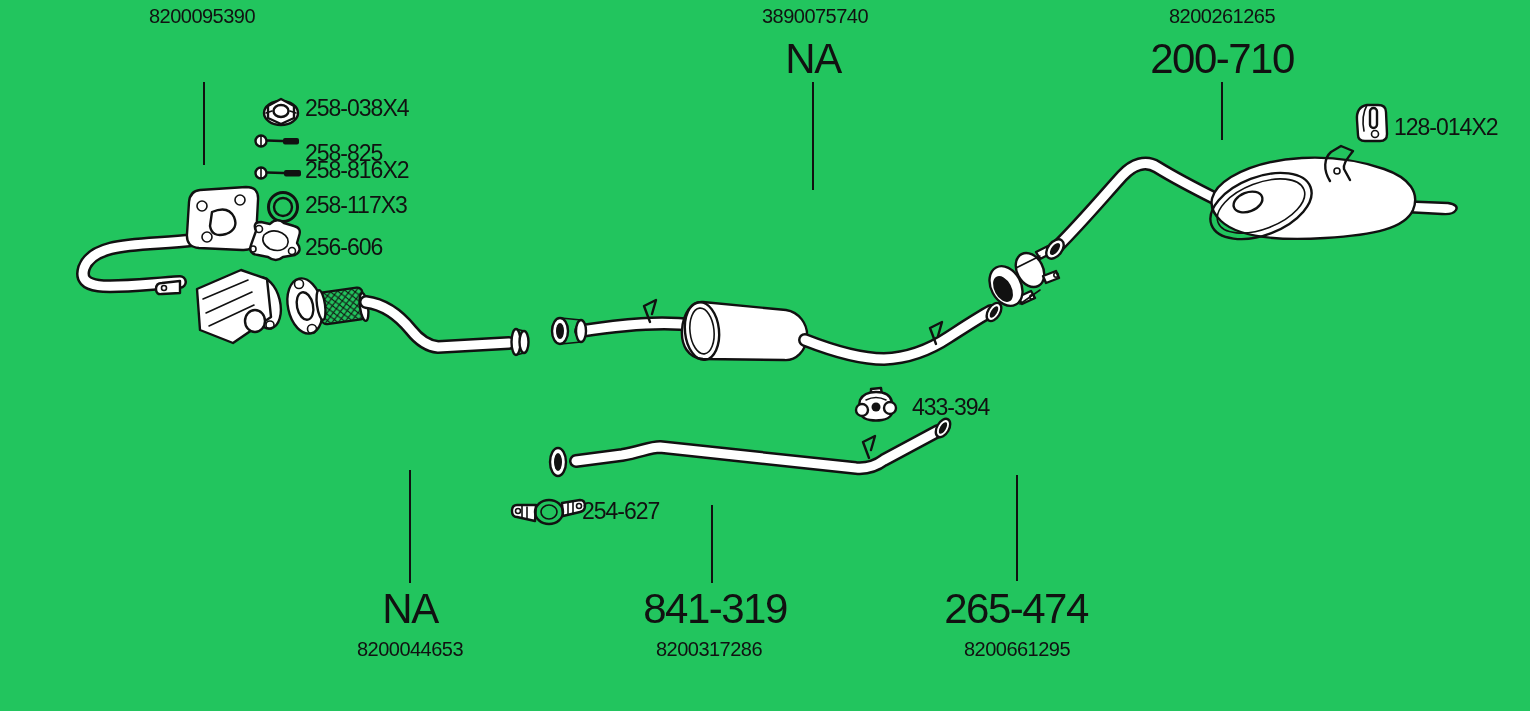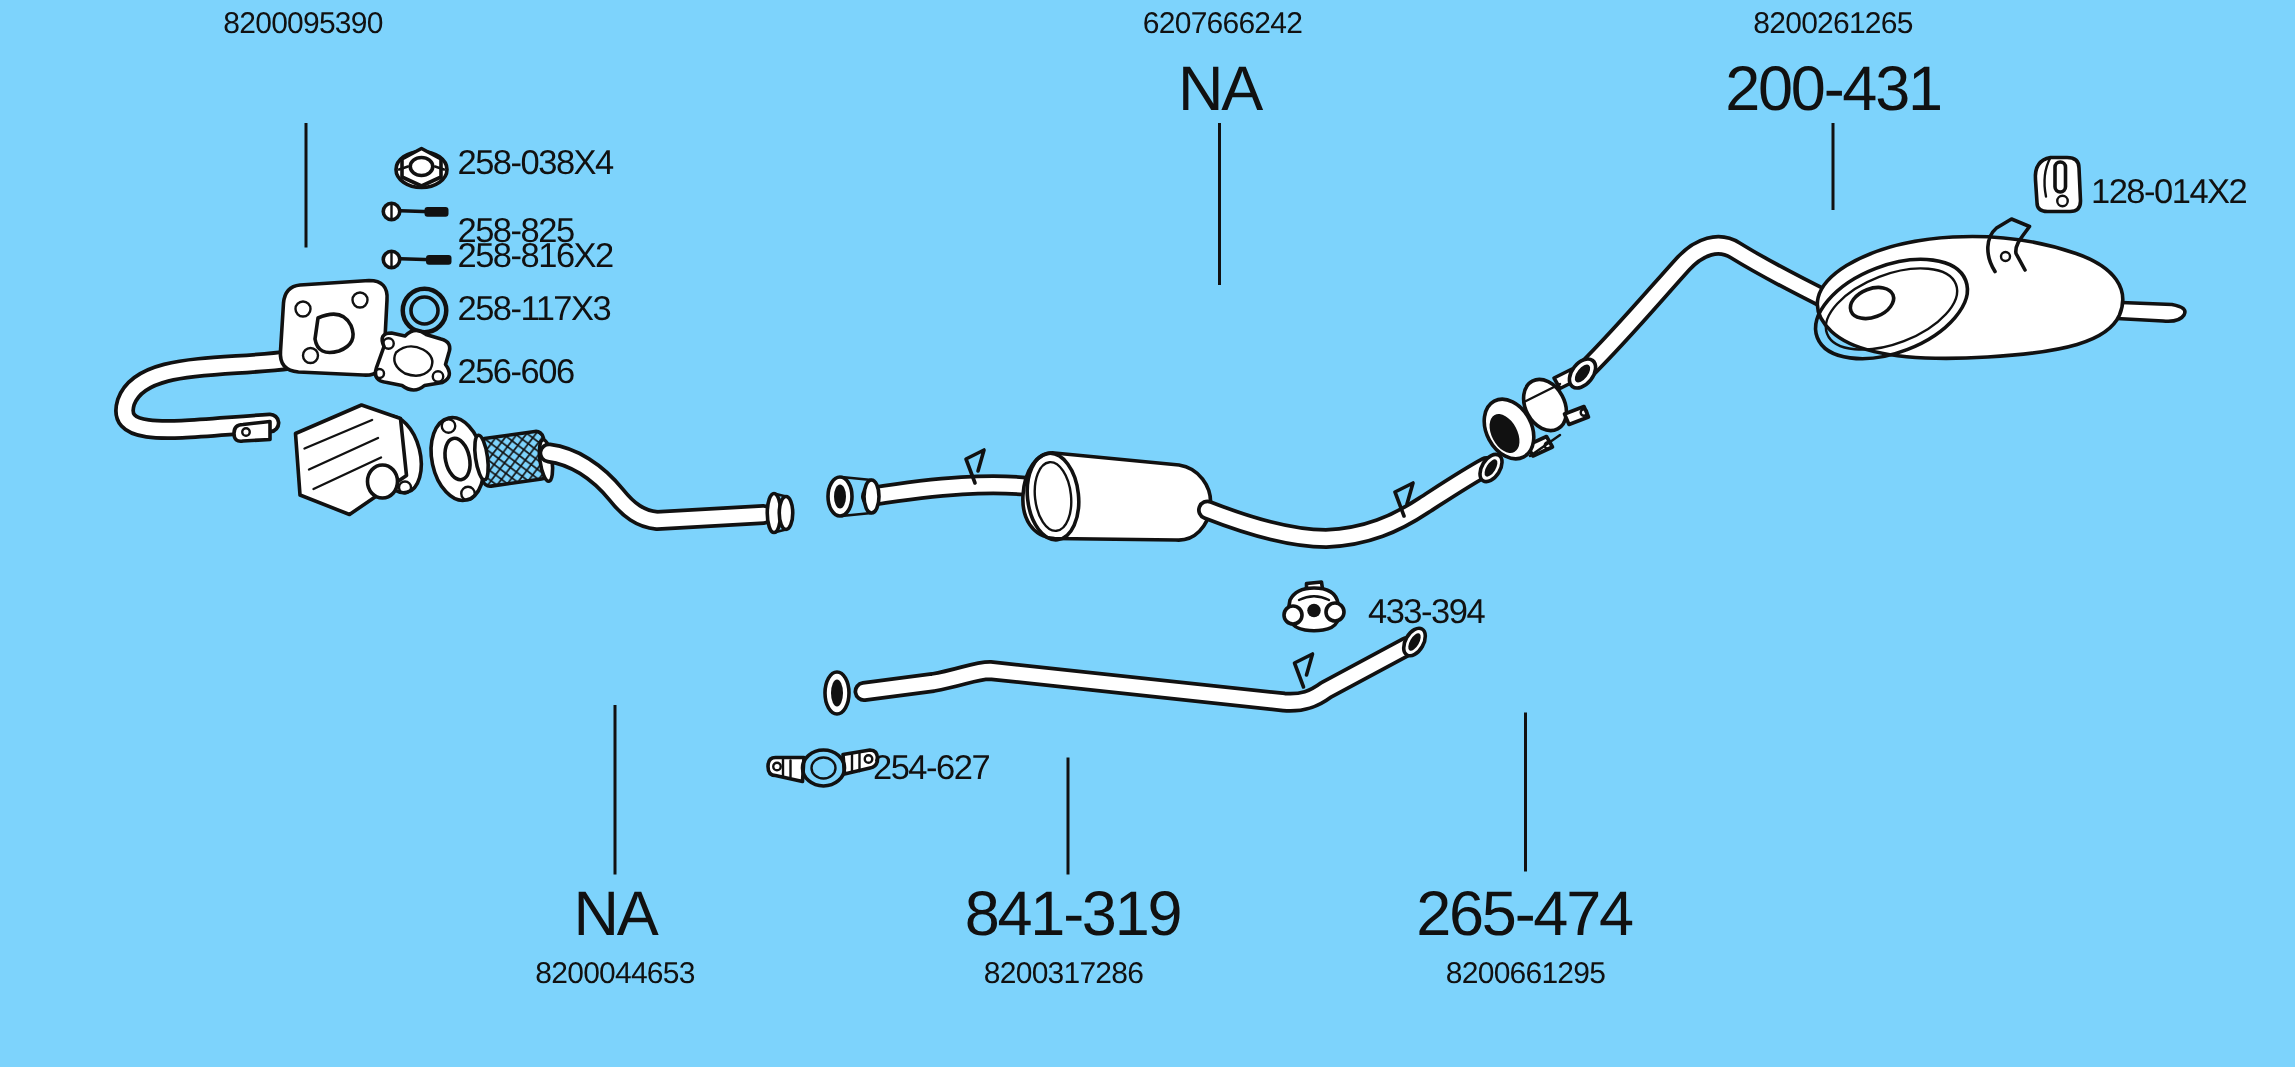--- a/index.html
+++ b/index.html
@@ -1,17 +1,17 @@
 <!DOCTYPE html>
 <html><head>
 <meta charset="utf-8">
 <style>
   html,body{margin:0;padding:0;background:#fff;}
   .canvas{
-    position:relative;width:1530px;height:711px;background:#7dd3fc;
+    position:relative;width:1530px;height:711px;background:#22c55e;
     font-family:"Liberation Sans",sans-serif;color:#111;overflow:hidden;
   }
   svg.art{position:absolute;left:0;top:0;}
   
   .po{fill:none;stroke:#111;stroke-width:14;stroke-linecap:round;stroke-linejoin:round}
   .pi{fill:none;stroke:#fff;stroke-width:9;stroke-linecap:round;stroke-linejoin:round}
   .ln{fill:none;stroke:#111;stroke-width:2.4;stroke-linejoin:round;stroke-linecap:round}
   .lf{fill:#fff;stroke:#111;stroke-width:2.4;stroke-linejoin:round}
   .tn{stroke-width:1.6}
   .ldr{stroke:#111;stroke-width:2}
@@ -208,25 +208,25 @@
       <path class="lf" d="M256,231 Q252,222 261,222 L270,224 Q277,217 284,223 L294,226 Q302,228 299,236 L297,243 Q303,251 295,255 L283,257 Q276,263 268,257 L258,255 Q248,254 251,245 Z"></path>
       <path class="ln tn" d="M264,235 Q272,228 282,233 Q291,238 287,246 Q281,253 270,249 Q260,243 264,235 Z"></path>
       <circle class="ln tn" cx="259" cy="229" r="3.5"></circle>
       <circle class="ln tn" cx="253" cy="249" r="3"></circle>
       <circle class="ln tn" cx="292" cy="251" r="3.5"></circle>
     </g>
   </svg>
 
   <div class="lbl ref ctr" style="left:202px;top:6px;">8200095390</div>
 
-  <div class="lbl ref ctr" style="left:815px;top:6px;">6207666242</div>
+  <div class="lbl ref ctr" style="left:815px;top:6px;">3890075740</div>
   <div class="lbl big ctr" style="left:813px;top:38px;">NA</div>
 
   <div class="lbl ref ctr" style="left:1222px;top:6px;">8200261265</div>
-  <div class="lbl big ctr" style="left:1222px;top:38px;">200-431</div>
+  <div class="lbl big ctr" style="left:1222px;top:38px;">200-710</div>
 
   <div class="lbl code" style="left:305px;top:97px;">258-038X4</div>
   <div class="lbl code" style="left:305px;top:127px;margin-top:15px;">258-825</div>
   <div class="lbl code" style="left:305px;top:159px;">258-816X2</div>
   <div class="lbl code" style="left:305px;top:194px;">258-117X3</div>
   <div class="lbl code" style="left:305px;top:236px;text-align:center;">256-606</div>
 
   <div class="lbl code" style="left:1394px;top:116px;">128-014X2</div>
   <div class="lbl code" style="left:912px;top:396px;">433-394</div>
   <div class="lbl code" style="left:582px;top:500px;">254-627</div>

